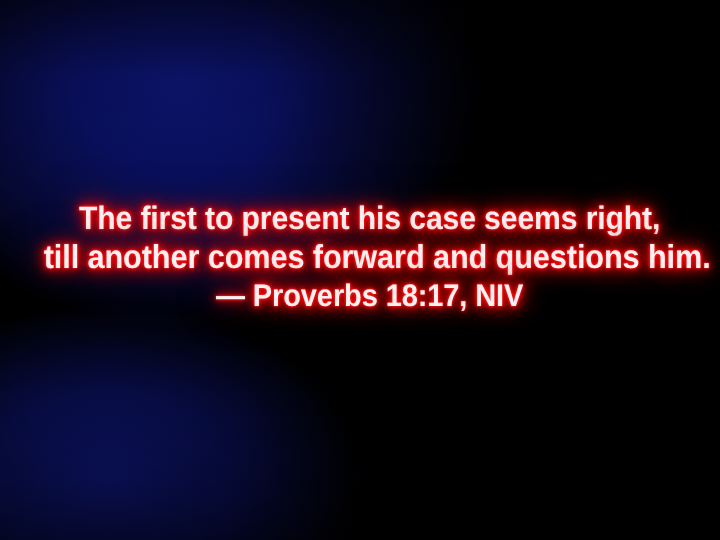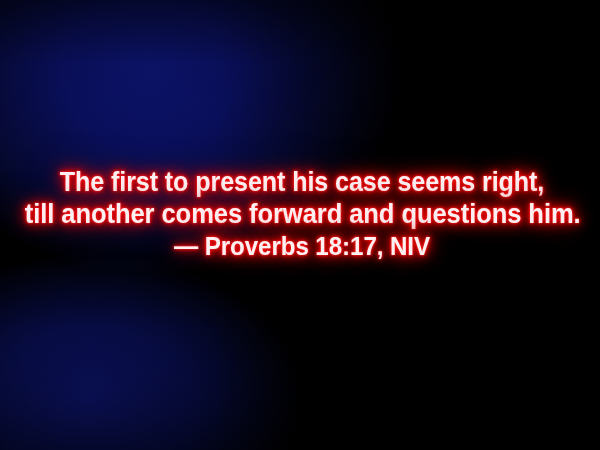--- a/index.html
+++ b/index.html
@@ -81,21 +81,21 @@
         rgba(0,0,0,0.12) 14%,
         rgba(0,0,0,0) 40%,
         rgba(0,0,0,0) 72%,
         rgba(0,0,0,0.30) 92%,
         rgba(0,0,0,0.45) 100%);
   }
 
   
   .quote-block {
     position: absolute;
-    left: 4px;
+    left: 16px;
     right: 0;
     top: 166px;
     text-align: center;
     user-select: none;
   }
 
   .quote-line {
     display: block;
     color: #fdf0f2;
     font-weight: 700;

